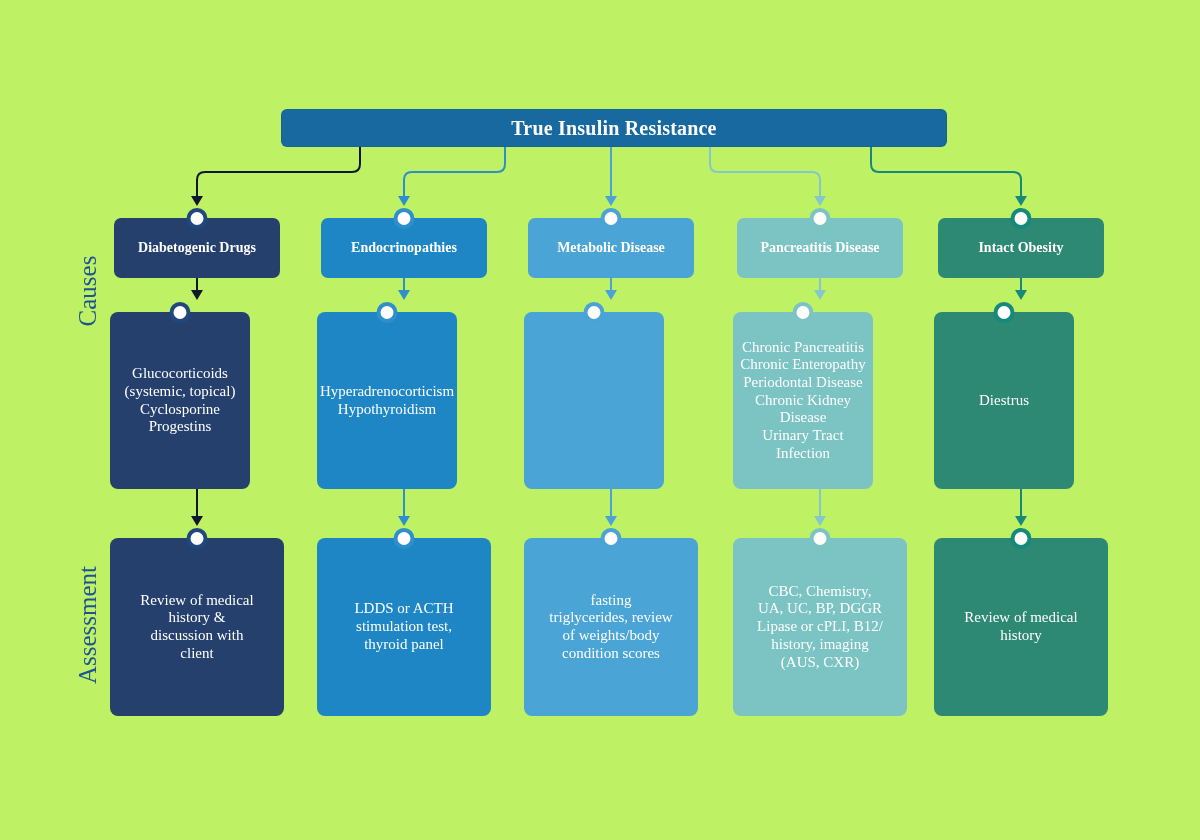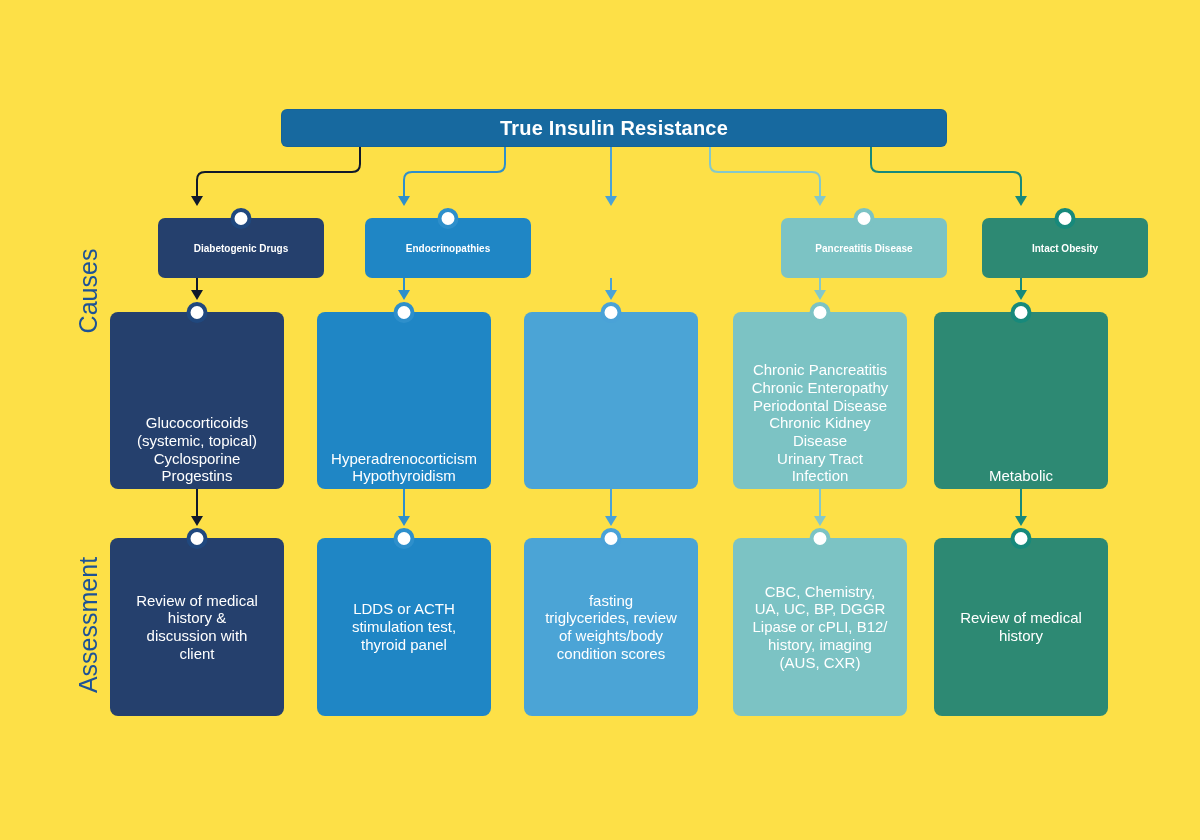--- a/index.html
+++ b/index.html
@@ -20,42 +20,42 @@
     white-space:nowrap;transform:translate(-50%,-50%) rotate(-90deg);
   }
   .row-label.causes{left:88px;top:291px;}
   .row-label.assessment{left:88px;top:625px;}
   .box{
     position:absolute;border-radius:8px;background:var(--box,#888);
     display:flex;align-items:center;justify-content:center;text-align:center;
     color:#fff;
   }
   .hbox{top:218px;width:166px;height:60px;left:calc(var(--cx) - 83px);
-        font-weight:bold;font-size:10px;border-radius:7px;margin-left:44px;}
-  .cbox{top:312px;width:174px;height:177px;left:calc(var(--cx) - 87px);font-size:15px;line-height:1.18;align-items:flex-end;}
+        font-weight:bold;font-size:14px;border-radius:7px;}
+  .cbox{top:312px;width:140px;height:177px;left:calc(var(--cx) - 87px);font-size:15px;line-height:1.18;}
   .abox{top:538px;width:174px;height:178px;left:calc(var(--cx) - 87px);font-size:15px;line-height:1.18;}
   .box-text{white-space:pre-line;padding:4px 6px;}
   .port{
     position:absolute;left:50%;top:-10px;transform:translateX(-50%);
     width:13px;height:13px;border-radius:50%;
     background:#fff;border:4px solid var(--ring,#555);
     box-sizing:content-box;
   }
   .cx0{--cx:197px;} .cx1{--cx:404px;} .cx2{--cx:611px;} .cx3{--cx:820px;} .cx4{--cx:1021px;}
   
   .st0{stroke:var(--l0);} .st1{stroke:var(--l1);} .st2{stroke:var(--l2);}
   .st3{stroke:var(--l3);} .st4{stroke:var(--l4);}
   .fl0{fill:var(--l0);} .fl1{fill:var(--l1);} .fl2{fill:var(--l2);}
   .fl3{fill:var(--l3);} .fl4{fill:var(--l4);}
   .cline{fill:none;stroke-width:2;}
 </style>
 </head>
 <body>
 
-<div class="stage" id="stage" style="--title-bg: #17699f; --label-color: #1d5296; background: #fde047; --l0: #10192b; --l1: #2e8fcb; --l2: #4aa2d7; --l3: #85c8ca; --l4: #17897b;">
+<div class="stage" id="stage" style="--title-bg: #17699f; --label-color: #1d5296; background: #bef264; font-family: Liberation Serif, serif; --l0: #10192b; --l1: #2e8fcb; --l2: #4aa2d7; --l3: #85c8ca; --l4: #17897b;">
 
   <svg class="connectors">
 
     <path class="cline st0" d="M360,146 L360,164 Q360,172 352,172 L205,172 Q197,172 197,180 L197,196"></path>
     <path class="fl0" d="M191,196 L203,196 L197,206 Z"></path>
     <path class="cline st1" d="M505,146 L505,164 Q505,172 497,172 L412,172 Q404,172 404,180 L404,196"></path>
     <path class="fl1" d="M398,196 L410,196 L404,206 Z"></path>
     <path class="cline st2" d="M611,146 L611,196"></path>
     <path class="fl2" d="M605,196 L617,196 L611,206 Z"></path>
     <path class="cline st3" d="M710,146 L710,164 Q710,172 718,172 L812,172 Q820,172 820,180 L820,196"></path>
@@ -119,20 +119,24 @@
     <div class="box-text">Hyperadrenocorticism
 Hypothyroidism</div>
   </div>
   <div class="box abox cx1" style="--box: #1f86c5; --ring: #2e8fcb;">
     <span class="port"></span>
     <div class="box-text">LDDS or ACTH
 stimulation test,
 thyroid panel</div>
   </div>
 
+  <div class="box hbox cx2" style="--box: #4ba4d6; --ring: #4aa2d7;">
+    <span class="port"></span>
+    <div class="box-text">Metabolic Disease</div>
+  </div>
   <div class="box cbox cx2" style="--box: #4ba4d6; --ring: #4aa2d7;">
     <span class="port"></span>
   </div>
   <div class="box abox cx2" style="--box: #4ba4d6; --ring: #4aa2d7;">
     <span class="port"></span>
     <div class="box-text">fasting
 triglycerides, review
 of weights/body
 condition scores</div>
   </div>
@@ -159,21 +163,21 @@
 history, imaging
 (AUS, CXR)</div>
   </div>
 
   <div class="box hbox cx4" style="--box: #2d8973; --ring: #17897b;">
     <span class="port"></span>
     <div class="box-text">Intact Obesity</div>
   </div>
   <div class="box cbox cx4" style="--box: #2d8973; --ring: #17897b;">
     <span class="port"></span>
-    <div class="box-text">Metabolic</div>
+    <div class="box-text">Diestrus</div>
   </div>
   <div class="box abox cx4" style="--box: #2d8973; --ring: #17897b;">
     <span class="port"></span>
     <div class="box-text">Review of medical
 history</div>
   </div>
 
 </div>
 
 </body></html>

